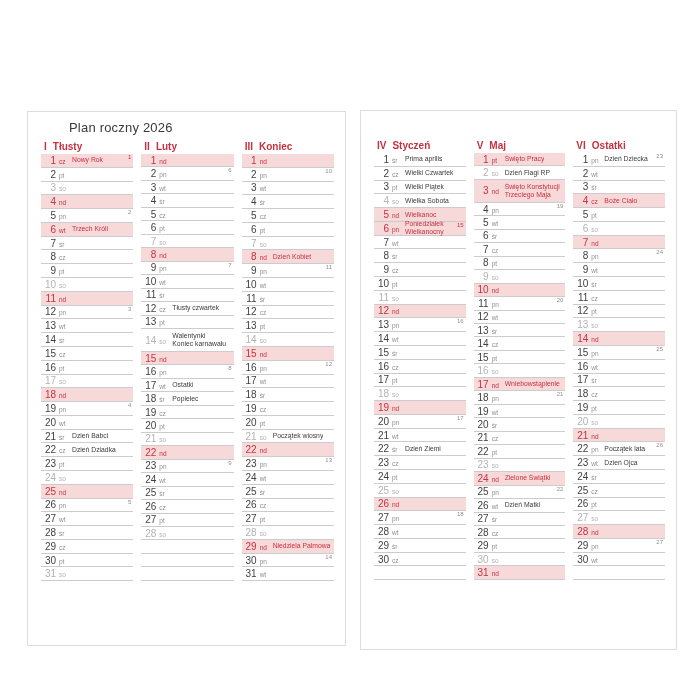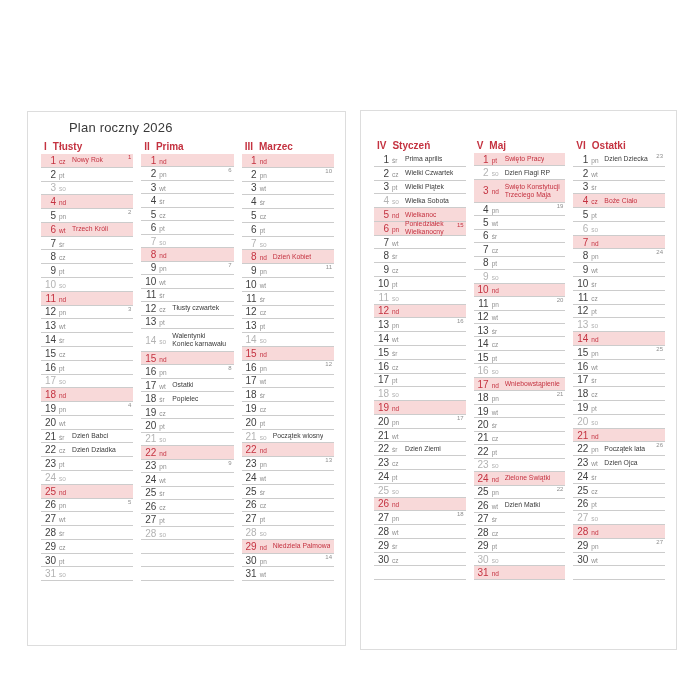--- a/index.html
+++ b/index.html
@@ -202,21 +202,21 @@
             </div>
             <div class="row sat">
               <span class="num">31</span>
               <span class="abbr">so</span>
             </div>
           </div>
         </div>
         <div class="month-col">
           <div class="month-head">
             <span class="mnum">II</span>
-            <span class="mname">Prima</span>
+            <span class="mname">Luty</span>
           </div>
           <div class="rows">
             <div class="row sun">
               <span class="num">1</span>
               <span class="abbr">nd</span>
             </div>
             <div class="row work">
               <span class="num">2</span>
               <span class="abbr">pn</span>
               <span class="week">6</span>
@@ -334,21 +334,21 @@
               <span class="abbr">so</span>
             </div>
             <div class="row empty"></div>
             <div class="row empty"></div>
             <div class="row empty"></div>
           </div>
         </div>
         <div class="month-col">
           <div class="month-head">
             <span class="mnum">III</span>
-            <span class="mname">Marzec</span>
+            <span class="mname">Koniec</span>
           </div>
           <div class="rows">
             <div class="row sun">
               <span class="num">1</span>
               <span class="abbr">nd</span>
             </div>
             <div class="row work">
               <span class="num">2</span>
               <span class="abbr">pn</span>
               <span class="week">10</span>

